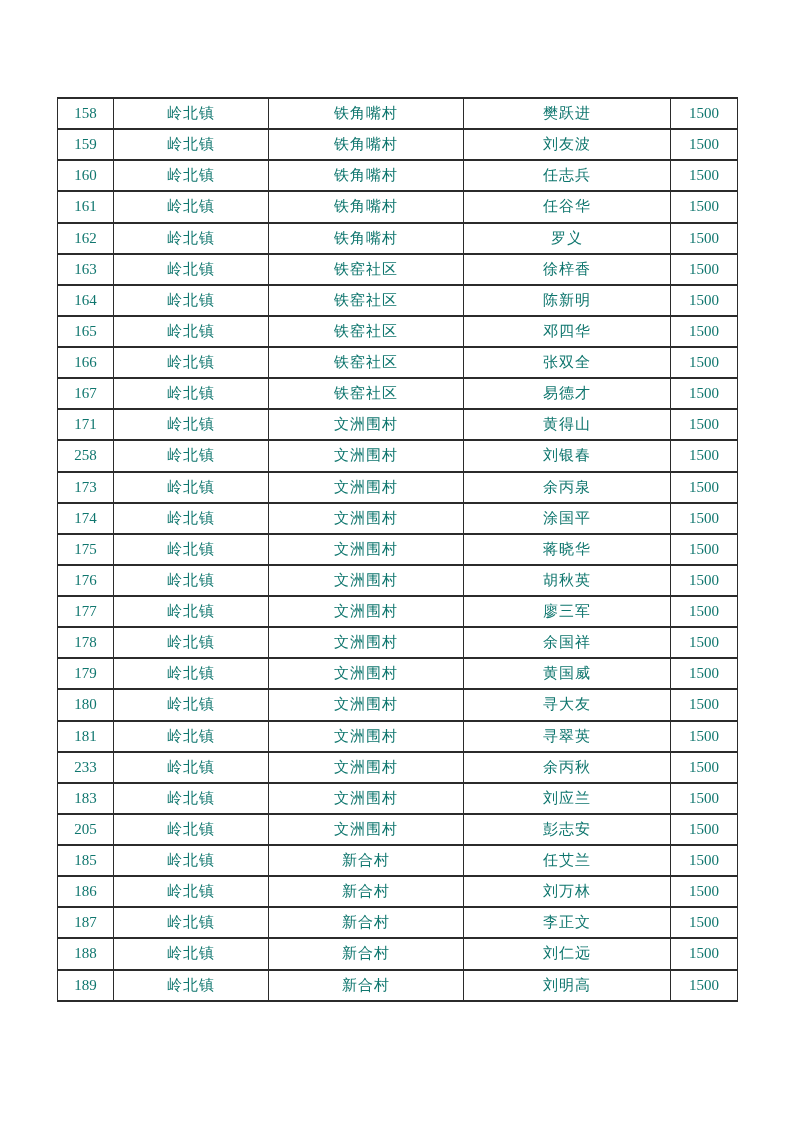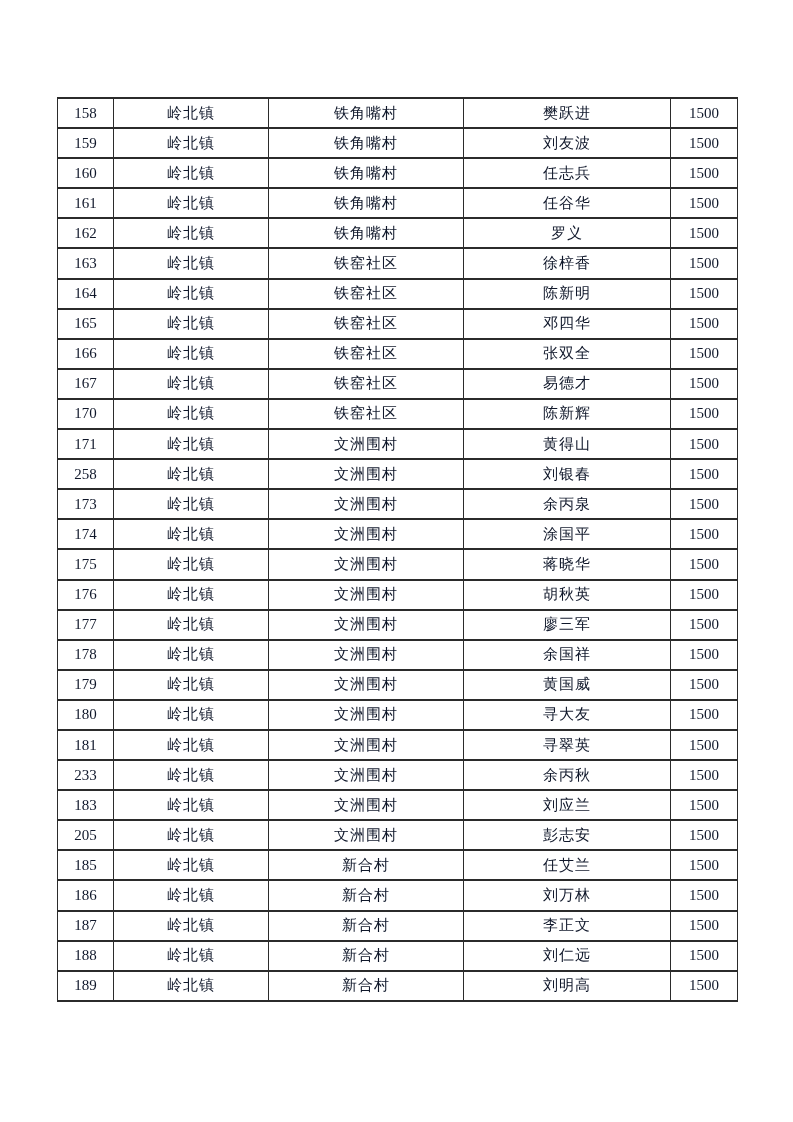--- a/index.html
+++ b/index.html
@@ -6,21 +6,21 @@
     margin: 0;
     padding: 0;
     background: #ffffff;
   }
   .page {
     position: relative;
     width: 793px;
     height: 1008px;
     background: #ffffff;
     font-family: "Liberation Serif", "DejaVu Serif", serif;
-    color: #0f172a;
+    color: #0f766e;
     overflow: hidden;
   }
   table.roster {
     position: absolute;
     left: 57px;
     top: 97px;
     width: 680px;
     height: 905px;
     border-collapse: collapse;
     table-layout: fixed;
@@ -124,27 +124,20 @@
           <td class="cell-amount">1500</td>
         </tr>
         <tr>
           <td class="cell-index">167</td>
           <td class="cell-town">岭北镇</td>
           <td class="cell-village">铁窑社区</td>
           <td class="cell-name">易德才</td>
           <td class="cell-amount">1500</td>
         </tr>
         <tr>
-          <td class="cell-index">170</td>
-          <td class="cell-town">岭北镇</td>
-          <td class="cell-village">铁窑社区</td>
-          <td class="cell-name">陈新辉</td>
-          <td class="cell-amount">1500</td>
-        </tr>
-        <tr>
           <td class="cell-index">171</td>
           <td class="cell-town">岭北镇</td>
           <td class="cell-village">文洲围村</td>
           <td class="cell-name">黄得山</td>
           <td class="cell-amount">1500</td>
         </tr>
         <tr>
           <td class="cell-index">258</td>
           <td class="cell-town">岭北镇</td>
           <td class="cell-village">文洲围村</td>

